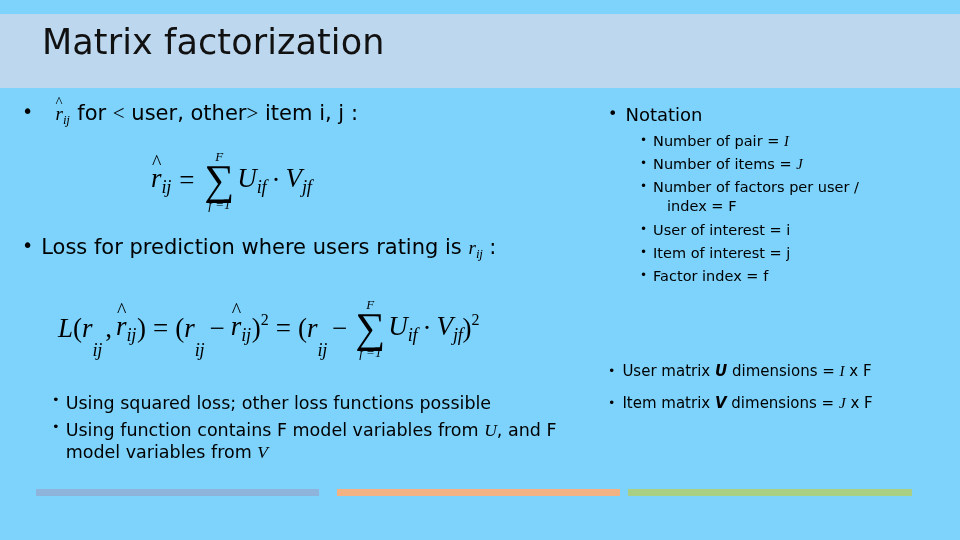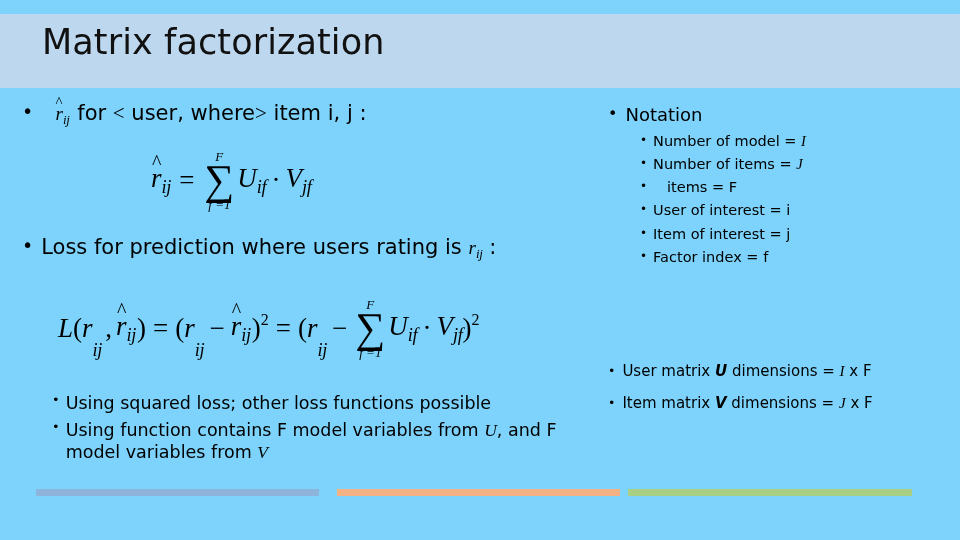--- a/index.html
+++ b/index.html
@@ -266,21 +266,21 @@
   <div id="left-col">
 
     <div class="bullet-row lvl1-left" id="bullet-prediction">
       <span class="bullet-dot">•</span>
       <span class="bullet-text">
         &nbsp;
         <span class="rhat"><span class="hat">^</span><span>r</span><span class="sub">ij</span></span>
         <span>for</span>
         <span class="mathvar" style="font-style:normal">&lt;</span>
         <span class="slanted">user,</span>
-        <span class="slanted">where</span><span class="mathvar" style="font-style:normal">&gt;</span>
+        <span class="slanted">other</span><span class="mathvar" style="font-style:normal">&gt;</span>
         <span>item</span>
         <span class="slanted">i</span><span>,</span>
         <span class="slanted">j</span>
         <span>:</span>
       </span>
     </div>
 
     <div class="bullet-row lvl1-left" id="bullet-loss">
       <span class="bullet-dot">•</span>
       <span class="bullet-text">
@@ -355,31 +355,31 @@
 
     <div class="bullet-row" id="bullet-notation">
       <span class="bullet-dot">•</span>
       <span class="bullet-text">Notation</span>
     </div>
 
     <div id="notation-list">
 
       <div class="notation-item">
         <span class="bullet-dot small">•</span>
-        <span class="bullet-text"><span>Number of model = </span><span class="mathvar">I</span></span>
+        <span class="bullet-text"><span>Number of pair = </span><span class="mathvar">I</span></span>
       </div>
 
       <div class="notation-item">
         <span class="bullet-dot small">•</span>
         <span class="bullet-text"><span>Number of items = </span><span class="mathvar">J</span></span>
       </div>
 
       <div class="notation-item">
         <span class="bullet-dot small">•</span>
-        <span class="bullet-text"><span class="notation-cont"><span>items = </span><span class="slanted">F</span></span></span>
+        <span class="bullet-text"><span>Number of factors per user / </span><span class="notation-cont"><span>index = </span><span class="slanted">F</span></span></span>
       </div>
 
       <div class="notation-item">
         <span class="bullet-dot small">•</span>
         <span class="bullet-text"><span>User of interest = </span><span class="slanted">i</span></span>
       </div>
 
       <div class="notation-item">
         <span class="bullet-dot small">•</span>
         <span class="bullet-text"><span>Item of interest = </span><span class="slanted">j</span></span>

